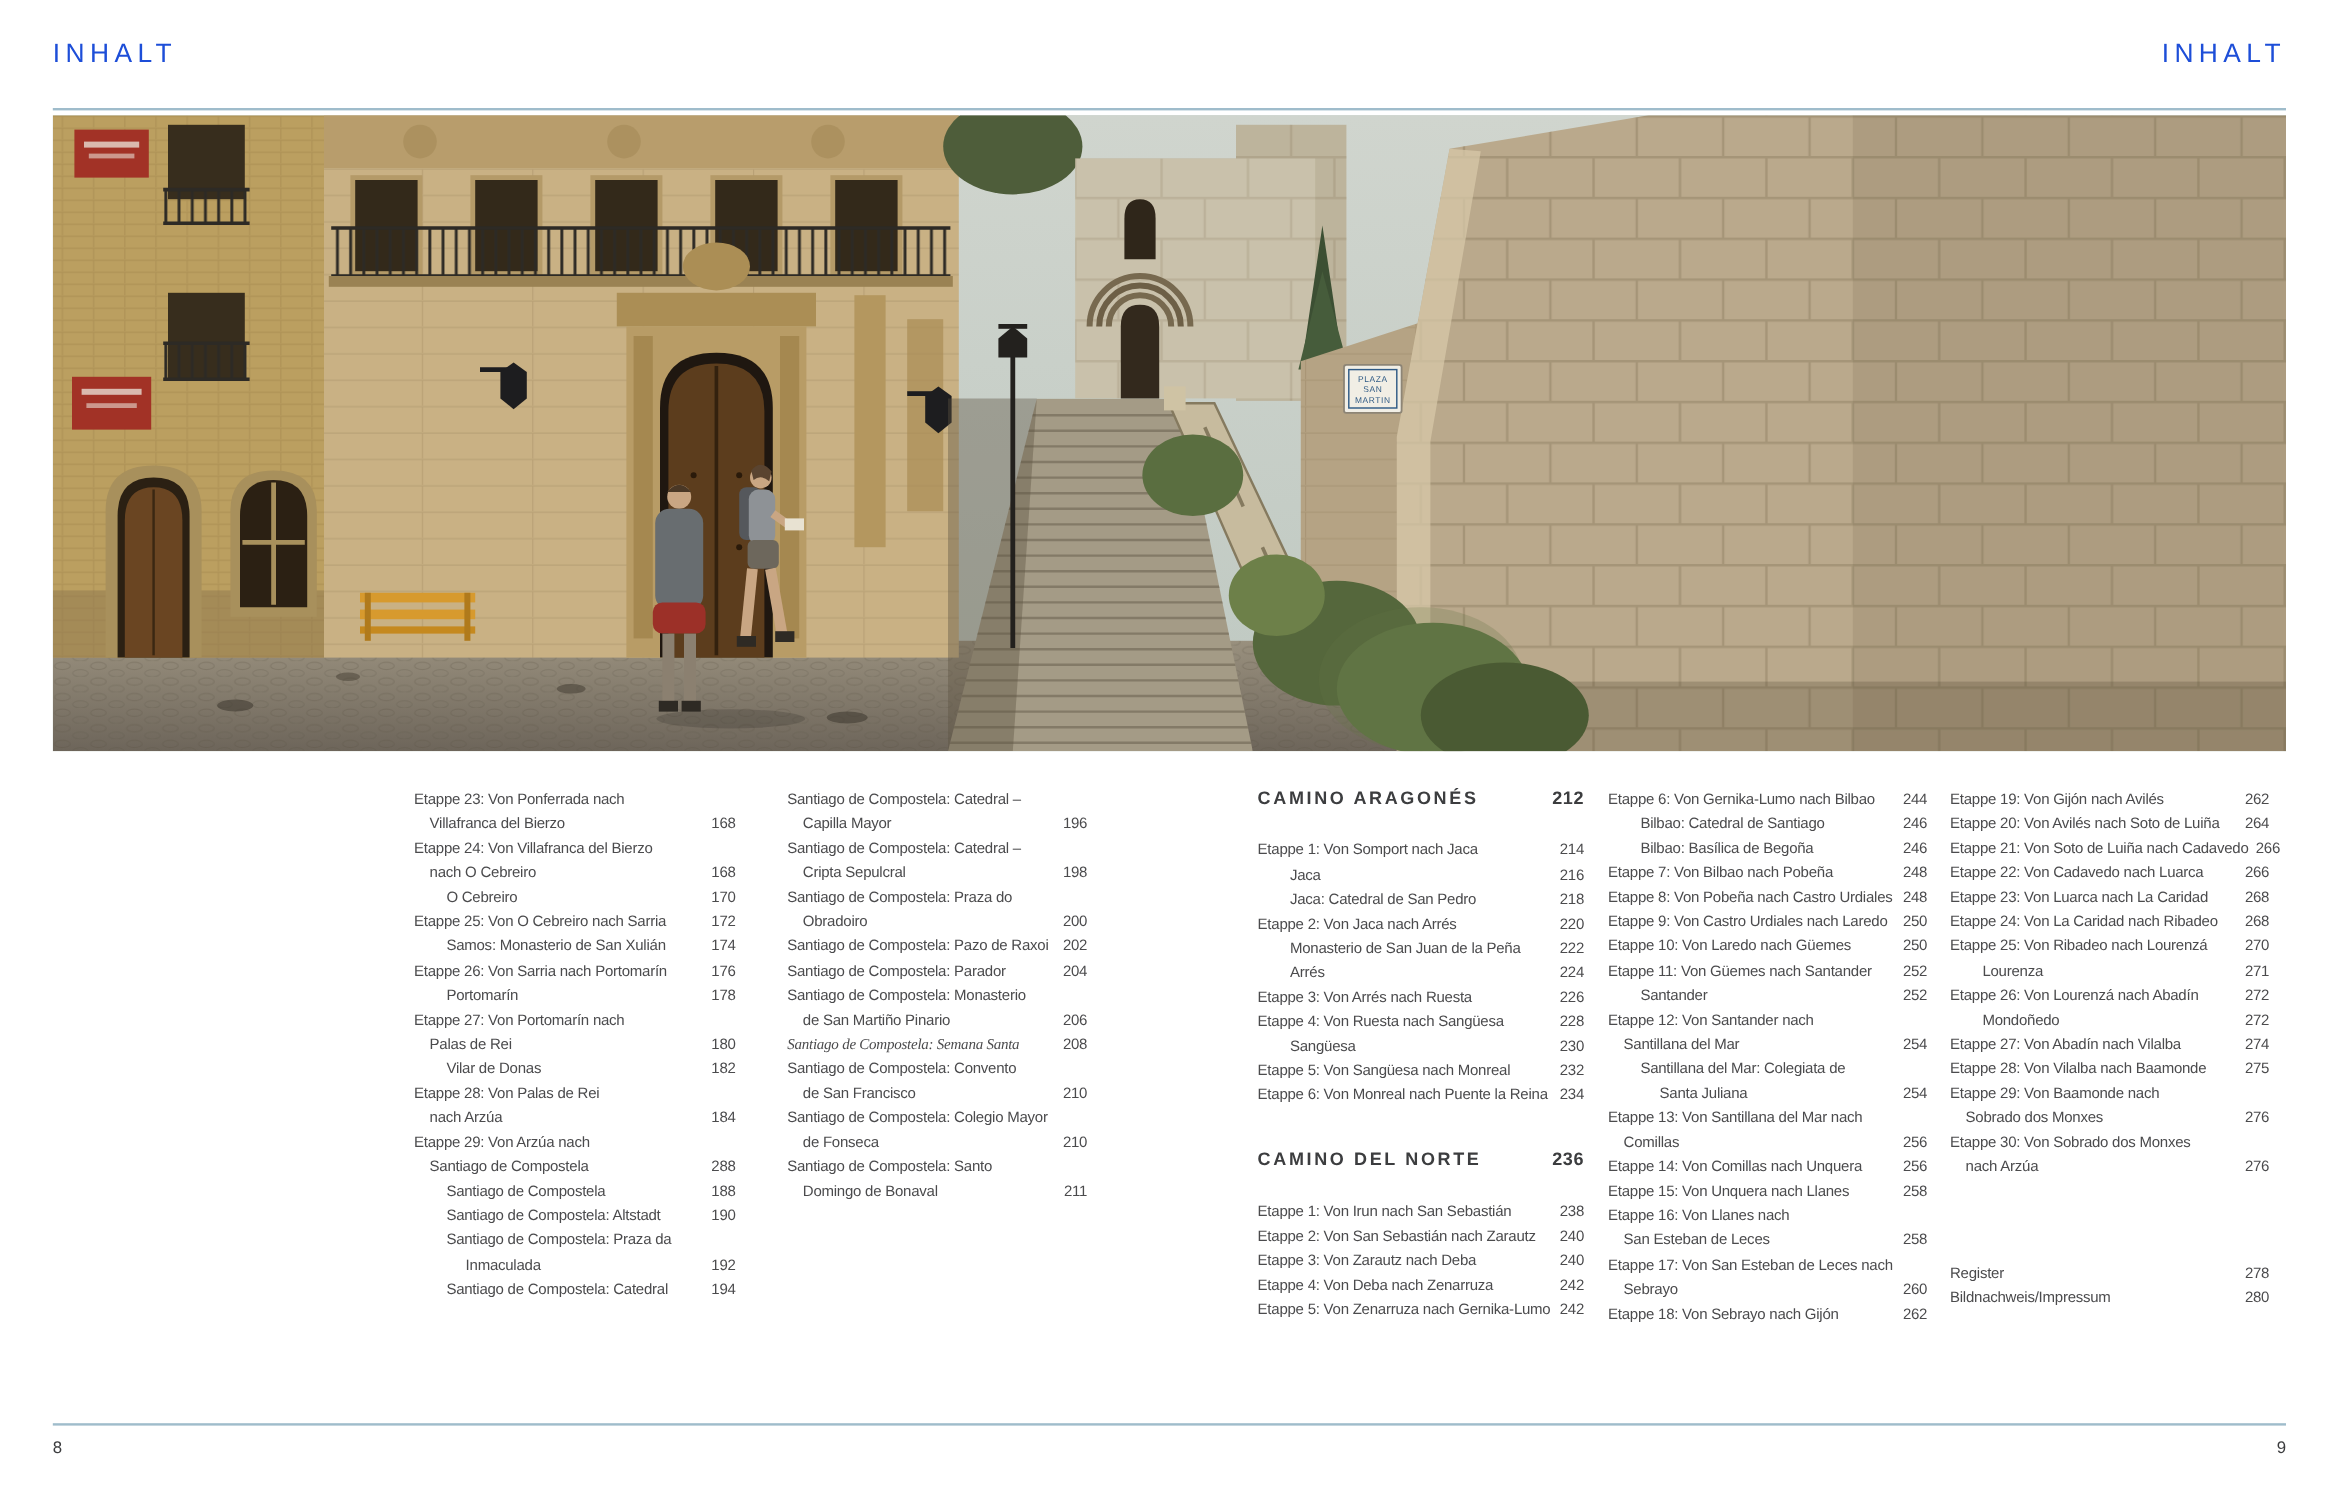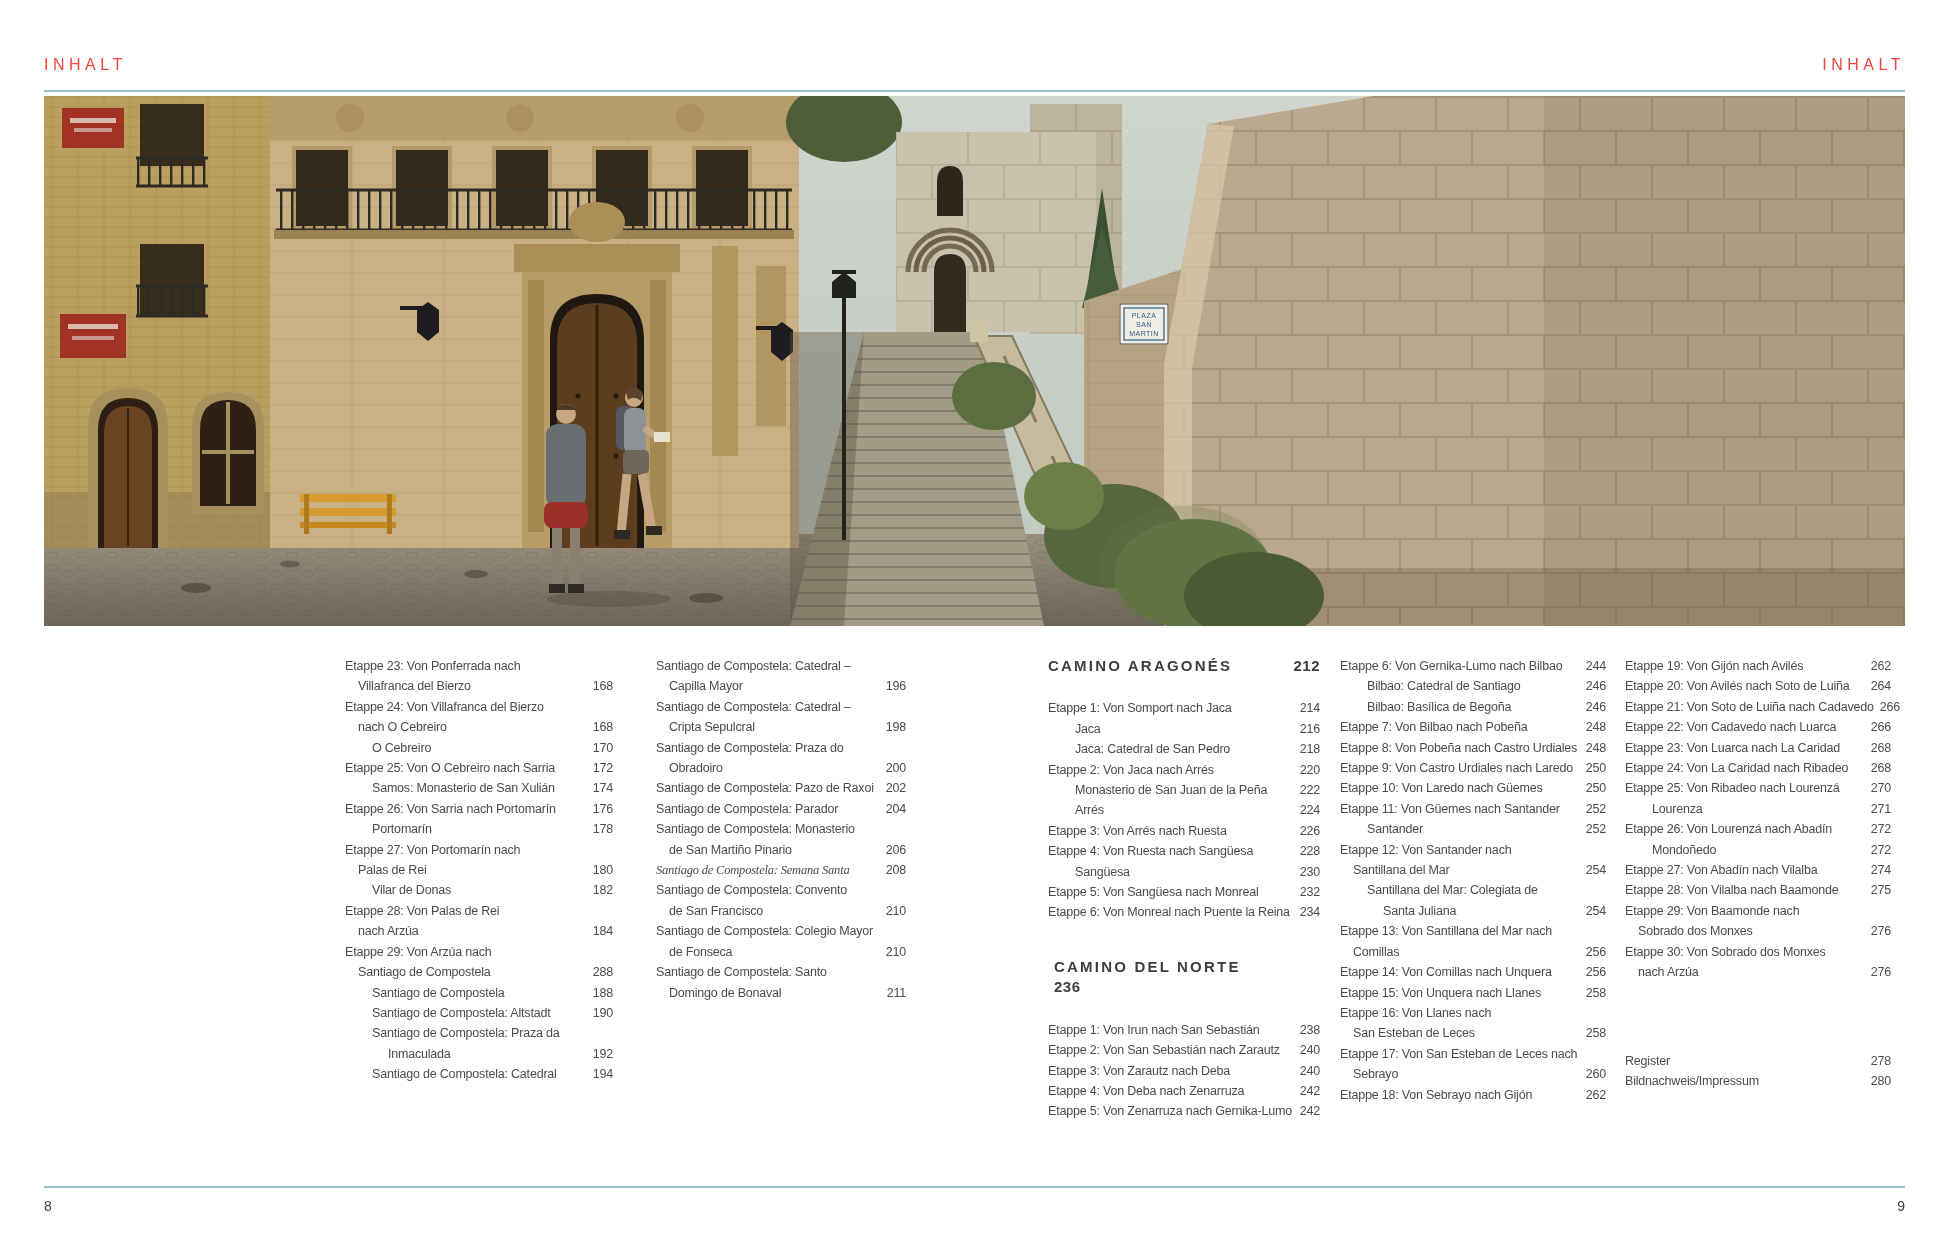--- a/index.html
+++ b/index.html
@@ -1,20 +1,20 @@
 <!DOCTYPE html>
 <html><head>
 <meta charset="utf-8">
 <style>
   * { margin:0; padding:0; box-sizing:border-box; }
   html,body { background:#ffffff; }
   body { font-family:"Liberation Sans","DejaVu Sans",sans-serif; }
   .spread { position:relative; width:1946px; height:1243px; background:#ffffff; overflow:hidden; }
 
-  .inhalt { position:absolute; top:56px; font-size:16px; letter-spacing:4.5px; color:#ef4444; }
+  .inhalt { position:absolute; top:32px; font-size:22px; letter-spacing:4.5px; color:#1d4ed8; }
   .inhalt.left { left:44px; }
   .inhalt.right { right:41px; }
 
   .rule { position:absolute; left:44px; width:1861px; height:2px; background:#9fbccb; }
   .rule.top { top:90px; }
   .rule.bottom { top:1186px; }
 
   .photo { position:absolute; left:44px; top:96px; width:1861px; height:530px; overflow:hidden; background:#c8cfc9; }
   .photo svg { display:block; width:100%; height:100%; }
 
@@ -459,21 +459,21 @@
         <span class="p">230</span>
       </div>
       <div class="row">
         <span class="t i0">Etappe 5: Von Sangüesa nach Monreal</span>
         <span class="p">232</span>
       </div>
       <div class="row">
         <span class="t i0">Etappe 6: Von Monreal nach Puente la Reina</span>
         <span class="p">234</span>
       </div>
-      <div class="row heading" style="margin-top: 34px; flex-direction: column;">
+      <div class="row heading" style="margin-top: 34px;">
         <span class="t i0">CAMINO DEL NORTE</span>
         <span class="p">236</span>
       </div>
       <div class="row" style="margin-top: 22px;">
         <span class="t i0">Etappe 1: Von Irun nach San Sebastián</span>
         <span class="p">238</span>
       </div>
       <div class="row">
         <span class="t i0">Etappe 2: Von San Sebastián nach Zarautz</span>
         <span class="p">240</span>

